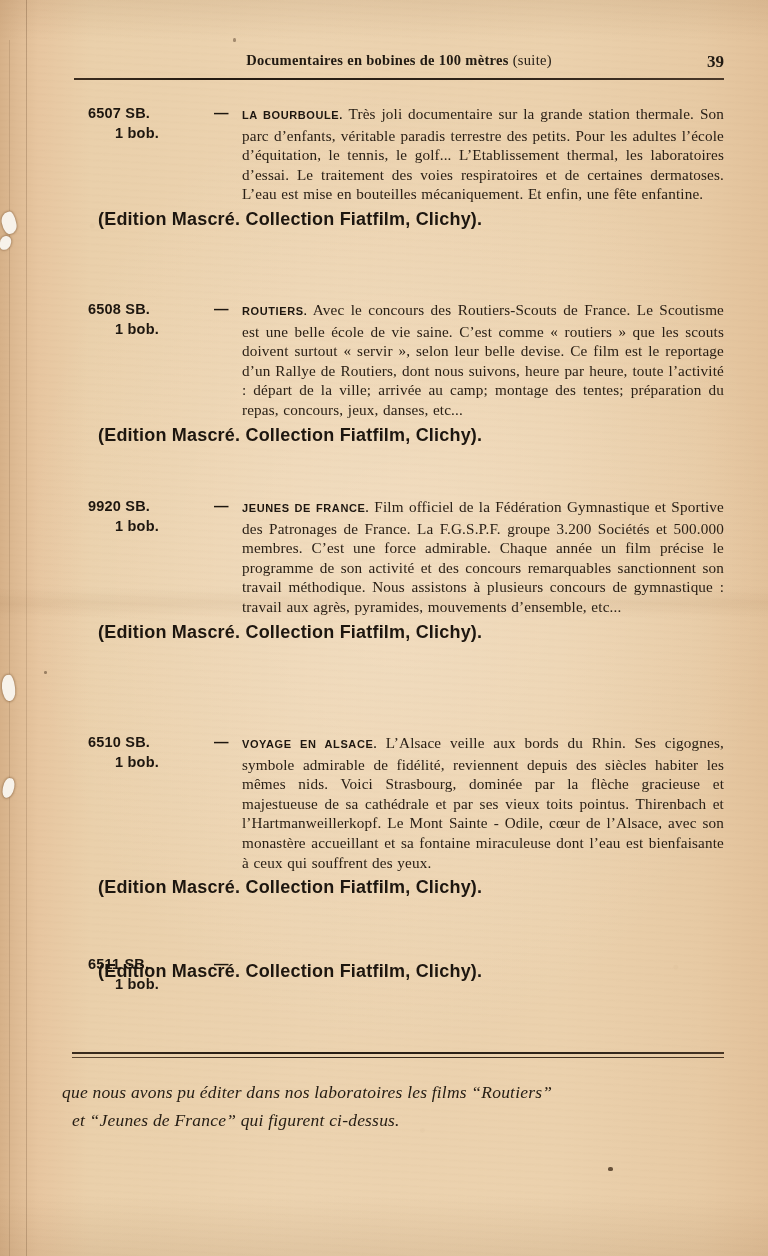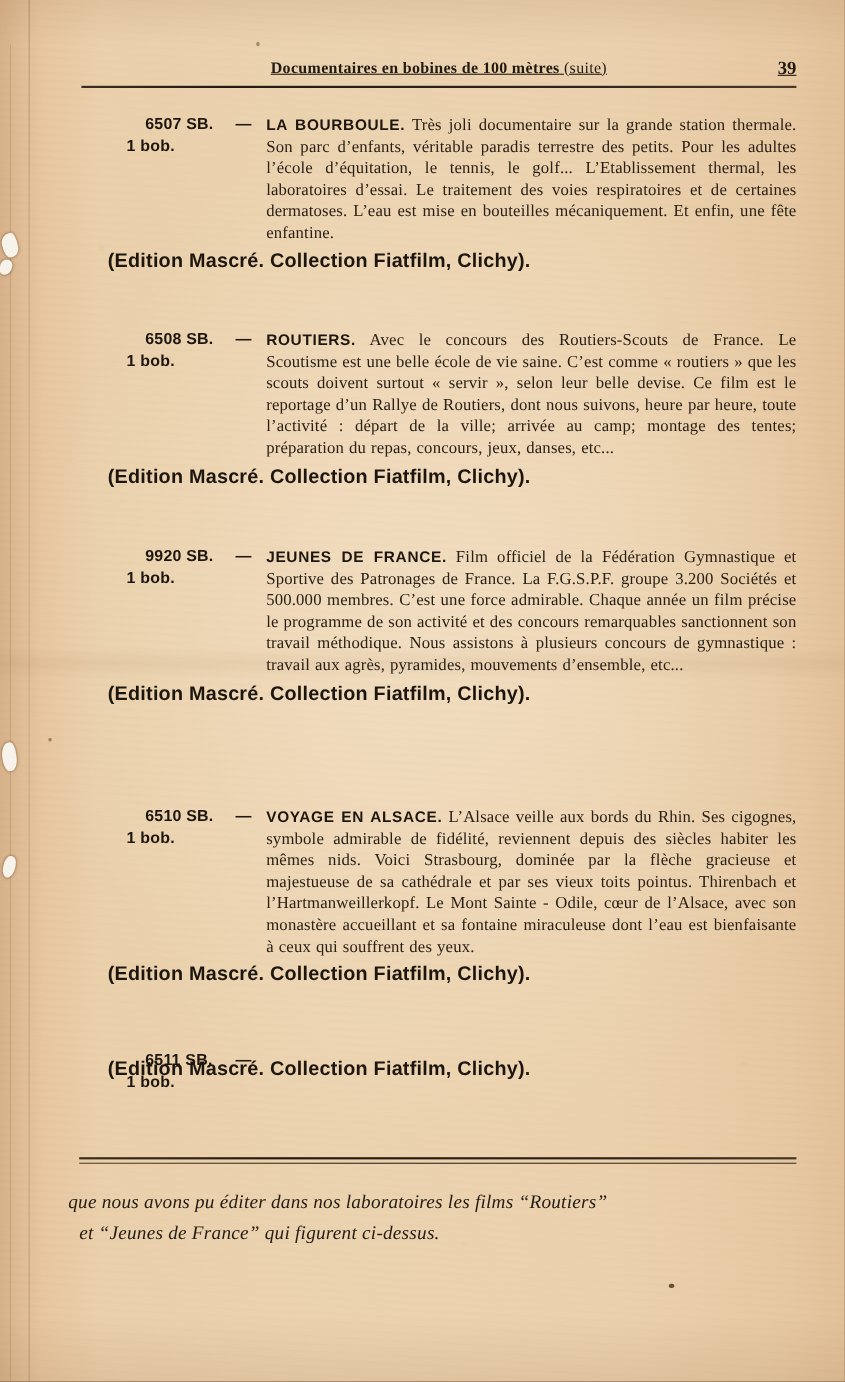--- a/index.html
+++ b/index.html
@@ -70,22 +70,21 @@
   .speck2 { left: 44px; top: 671px; width: 3px; height: 3px; opacity:0.6; }
   .speck3 { left: 233px; top: 38px; width: 3px; height: 4px; opacity:0.55; }
 
   .content { position: relative; z-index: 3; }
 
   
   .header {
     position: absolute;
     left: 74px; top: 52px; width: 650px;
     display: flex;
-    align-items: center;
-    text-decoration: underline;
+    align-items: flex-start;
   }
   .header-title {
     flex: 1;
     text-align: center;
     font-family: "Liberation Serif", "DejaVu Serif", serif;
     font-weight: bold;
     font-size: 14.5px;
     letter-spacing: 0.3px;
     color: #211a12;
     padding-left: 34px;
@@ -122,21 +121,21 @@
     top: 0;
     width: 120px;
     text-align: left;
     font-family: "Liberation Sans", "DejaVu Sans", sans-serif;
     font-weight: bold;
     font-size: 14.5px;
     line-height: 19.5px;
     color: #1d160f;
     letter-spacing: 0.2px;
   }
-  .ref-num { display: block; white-space: nowrap; margin-left: 44px; }
+  .ref-num { display: block; white-space: nowrap; }
   .ref-bob { display: block; text-align: center; width: 98px; }
   .dash {
     position: absolute;
     left: 140px;
     top: 0;
     font-family: "Liberation Sans", "DejaVu Sans", sans-serif;
     font-weight: bold;
     font-size: 14.5px;
     line-height: 19.5px;
     color: #1d160f;
@@ -149,21 +148,21 @@
     font-size: 15.2px;
     line-height: 19.6px;
     color: #2a2016;
     letter-spacing: 0.15px;
     word-spacing: 0.6px;
     hyphens: manual;
   }
   .desc .film-title {
     font-family: "Liberation Sans", "DejaVu Sans", sans-serif;
     font-weight: bold;
-    font-size: 14px;
+    font-size: 11px;
     letter-spacing: 0.6px;
     color: #1d160f;
   }
   .edition {
     margin-top: 5px;
     text-align: left;
     padding-left: 24px;
     font-family: "Liberation Sans", "DejaVu Sans", sans-serif;
     font-weight: bold;
     font-size: 18px;

